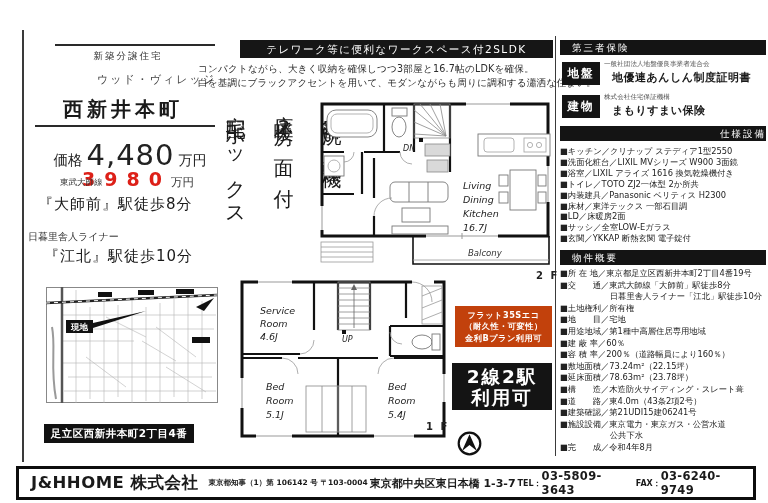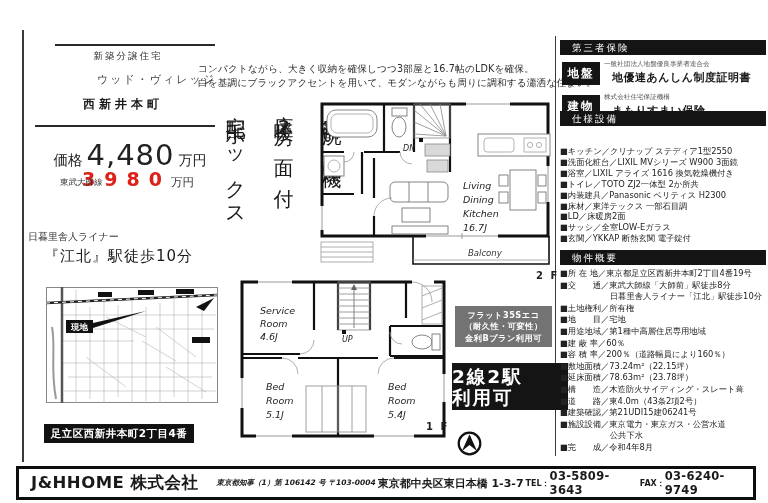--- a/index.html
+++ b/index.html
@@ -4,62 +4,62 @@
 <style>
   html,body{margin:0;padding:0;background:#f4f4f2;}
   #page{position:relative;width:768px;height:503px;background:#ffffff;overflow:hidden;
         font-family:"DejaVu Sans","Liberation Sans",sans-serif;color:#1a1a1a;}
   .abs{position:absolute;}
   .nowrap{white-space:nowrap;}
   
   .rule{background:#2a2a2a;height:2px;}
   .prop-type{left:40px;top:50px;width:176px;text-align:center;font-size:9.5px;letter-spacing:2px;color:#333;}
   .proj-name{left:40px;top:72px;width:176px;text-align:right;font-size:11px;letter-spacing:2px;color:#444;}
-  .town-name{left:30px;top:96px;width:186px;text-align:center;font-size:12px;font-weight:600;letter-spacing:4px;color:#1a1a1a;}
+  .town-name{left:30px;top:96px;width:186px;text-align:center;font-size:20px;font-weight:600;letter-spacing:4px;color:#1a1a1a;}
   .price-row{left:40px;top:138px;width:180px;display:flex;align-items:baseline;justify-content:center;gap:4px;}
   .price-label{font-size:14.5px;color:#222;}
   .price-value{font-size:29px;font-weight:500;letter-spacing:1px;color:#222;}
   .price-unit{font-size:14px;color:#222;}
   .sale-row{left:82px;top:168px;display:flex;align-items:baseline;}
   .sale-value{font-size:19px;font-weight:bold;letter-spacing:9px;color:#dd2018;}
   .sale-unit{font-size:11.5px;color:#333;}
   .rail-line1{left:28px;top:177px;font-size:8.5px;color:#333;margin-left:32px;}
   .rail-sta1{left:38px;top:195px;font-size:15px;letter-spacing:1px;color:#1a1a1a;}
   .rail-line2{left:28px;top:230px;font-size:10px;color:#333;}
   .rail-sta2{left:44px;top:247px;font-size:15px;letter-spacing:1px;color:#1a1a1a;}
   .addr-bar{left:44px;top:424px;width:150px;height:19px;background:#111;color:#fff;
             font-size:10.5px;font-weight:bold;text-align:center;line-height:19px;letter-spacing:0.5px;}
   
   .banner{left:240px;top:40px;width:313px;height:18px;background:#161616;color:#fff;
           font-size:10.5px;line-height:18px;text-align:center;letter-spacing:1.5px;}
   .desc{left:198px;width:360px;font-size:9.6px;color:#2b2b2b;letter-spacing:0.2px;}
   .vfeat{left:202px;top:100px;height:208px;writing-mode:vertical-rl;text-orientation:upright;
          font-size:20px;letter-spacing:5px;color:#1a1a1a;}
   .vfeat span{display:block;margin-left:21px;}
-  .flat35{left:455px;top:306px;width:97px;height:41px;background:#737373;color:#fff;
+  .flat35{left:455px;top:306px;width:97px;height:41px;background:#c2410c;color:#fff;
           text-align:center;padding-top:4px;box-sizing:border-box;}
   .flat35 div{font-size:8.2px;font-weight:bold;line-height:11.4px;letter-spacing:0.5px;}
-  .access-box{left:452px;top:363px;width:116px;height:47px;background:#141414;color:#fff;
-          padding-top:3px;box-sizing:border-box;}
+  .access-box{left:452px;top:363px;width:100px;height:47px;background:#141414;color:#fff;
+          text-align:center;padding-top:3px;box-sizing:border-box;}
   .access-box div{font-size:18.5px;font-weight:bold;line-height:21px;letter-spacing:2px;}
   .floor-lbl{font-size:10px;font-weight:bold;color:#222;letter-spacing:2px;}
   
   .sec-bar{left:560px;width:206px;height:15px;background:#141414;color:#fff;font-size:9.5px;
            line-height:15px;padding-left:12px;box-sizing:border-box;letter-spacing:2px;}
   .badge{left:562px;width:38px;height:23px;background:#141414;color:#fff;font-size:11.5px;
          font-weight:bold;text-align:center;line-height:23px;letter-spacing:2px;}
   .org{left:604px;font-size:6.6px;color:#555;white-space:nowrap;}
   .cert{left:612px;font-size:11px;font-weight:bold;color:#1a1a1a;white-space:nowrap;letter-spacing:0.5px;}
   .spec-item{font-size:8.3px;line-height:10.9px;white-space:nowrap;color:#222;}
   .ov-item{font-size:8.3px;line-height:11.6px;white-space:nowrap;color:#222;}
   
   .footer{left:16px;top:466px;width:740px;height:34px;border:3px solid #0d0d0d;background:#fff;
           box-sizing:border-box;display:flex;align-items:center;}
   .company{font-size:16.5px;font-weight:bold;letter-spacing:0.5px;margin-left:12px;white-space:nowrap;}
-  .license{font-size:7.5px;font-weight:bold;margin-left:18px;white-space:nowrap;font-style:italic;}
+  .license{font-size:7.5px;font-weight:bold;margin-left:10px;white-space:nowrap;}
   .f-addr{font-size:11px;font-weight:bold;margin-left:2px;white-space:nowrap;}
   .f-lbl{font-size:8px;font-weight:bold;margin-left:2px;}
   .f-num{font-size:11.5px;font-weight:bold;letter-spacing:0.3px;}
   .divider{background:#3a3a3a;}
 </style>
 </head>
 <body>
 
 <div id="page">
 
@@ -76,20 +76,21 @@
     <span class="price-label">価格</span>
     <span class="price-value">4,480</span>
     <span class="price-unit">万円</span>
   </div>
   <div class="abs sale-row">
     <span class="sale-value">3980</span>
     <span class="sale-unit">万円</span>
   </div>
 
   <div class="abs rail-line1 nowrap">東武大師線</div>
+  <div class="abs rail-sta1 nowrap">『大師前』駅徒歩8分</div>
   <div class="abs rail-line2 nowrap">日暮里舎人ライナー</div>
   <div class="abs rail-sta2 nowrap">『江北』駅徒歩10分</div>
 
   <svg class="abs" style="left:46px;top:287px;" width="172" height="116" viewBox="0 0 172 116">
     <rect x="0.5" y="0.5" width="171" height="115" fill="#ffffff" stroke="#888" stroke-width="1"></rect>
     <g stroke="#b3b3b3" stroke-width="0.6" fill="none">
       <path d="M30,3 V116 M44,20 V112 M58,14 V116 M72,18 V110 M86,10 V116 M100,20 V114 M114,16 V116 M128,12 V110 M142,8 V116 M156,14 V112"></path>
       <path d="M16,28 H170 M20,42 H168 M16,76 H170 M22,90 H166 M18,104 H170 M16,54 H88"></path>
       <path d="M60,30 L100,50 M110,40 L150,70 M40,70 L80,100 M120,80 L160,105 M96,54 L130,74"></path>
     </g>
@@ -106,20 +107,21 @@
       <rect x="146" y="50" width="18" height="6"></rect>
     </g>
     <polygon points="150,20 168,11 158,24" fill="#111"></polygon>
     <polygon points="47,36 100,24 47,41" fill="#111"></polygon>
     <rect x="20" y="33" width="27" height="13" fill="#111"></rect>
     <text x="33.5" y="43" fill="#fff" font-size="8.5" font-weight="bold" text-anchor="middle">現地</text>
   </svg>
 
   <div class="abs addr-bar">足立区西新井本町2丁目4番19号</div>
 
+  <div class="abs banner">テレワーク等に便利なワークスペース付2SLDK</div>
   <div class="abs desc nowrap" style="top:63px;">コンパクトながら、大きく収納を確保しつつ3部屋と16.7帖のLDKを確保。</div>
   <div class="abs desc nowrap" style="top:77px;">白を基調にブラックアクセントを用いて、モダンながらも周りに調和する瀟洒な住まい。</div>
 
   <div class="abs vfeat">
     <span>食器洗い乾燥機</span>
     <span>床暖房2面　付</span>
     <span>宅配ボックス</span>
   </div>
 
   <svg class="abs" style="left:318px;top:94px;" width="236" height="178" viewBox="0 0 236 178">
@@ -279,21 +281,21 @@
   <div class="abs sec-bar" style="top:40px;">第三者保険</div>
 
   <div class="abs badge" style="top:62px;">地盤</div>
   <div class="abs org" style="top:60px;">一般社団法人地盤優良事業者連合会</div>
   <div class="abs cert" style="top:70px;">地優連あんしん制度証明書</div>
 
   <div class="abs badge" style="top:95px;">建物</div>
   <div class="abs org" style="top:93px;">株式会社住宅保証機構</div>
   <div class="abs cert" style="top:103px;">まもりすまい保険</div>
 
-  <div class="abs sec-bar" style="top:111px;">仕様設備</div>
+  <div class="abs sec-bar" style="top:126px;text-align:right;">仕様設備</div>
   <div class="abs" style="left:560px;top:146px;width:206px;">
     <div class="spec-item">■キッチン／クリナップ ステディア1型2550</div>
     <div class="spec-item">■洗面化粧台／LIXIL MVシリーズ W900 3面鏡</div>
     <div class="spec-item">■浴室／LIXIL アライズ 1616 換気乾燥機付き</div>
     <div class="spec-item">■トイレ／TOTO ZJ2一体型 2か所共</div>
     <div class="spec-item">■内装建具／Panasonic ベリティス H2300</div>
     <div class="spec-item">■床材／東洋テックス 一部石目調</div>
     <div class="spec-item">■LD／床暖房2面</div>
     <div class="spec-item">■サッシ／全室LOW-Eガラス</div>
     <div class="spec-item">■玄関／YKKAP 断熱玄関 電子錠付</div>

